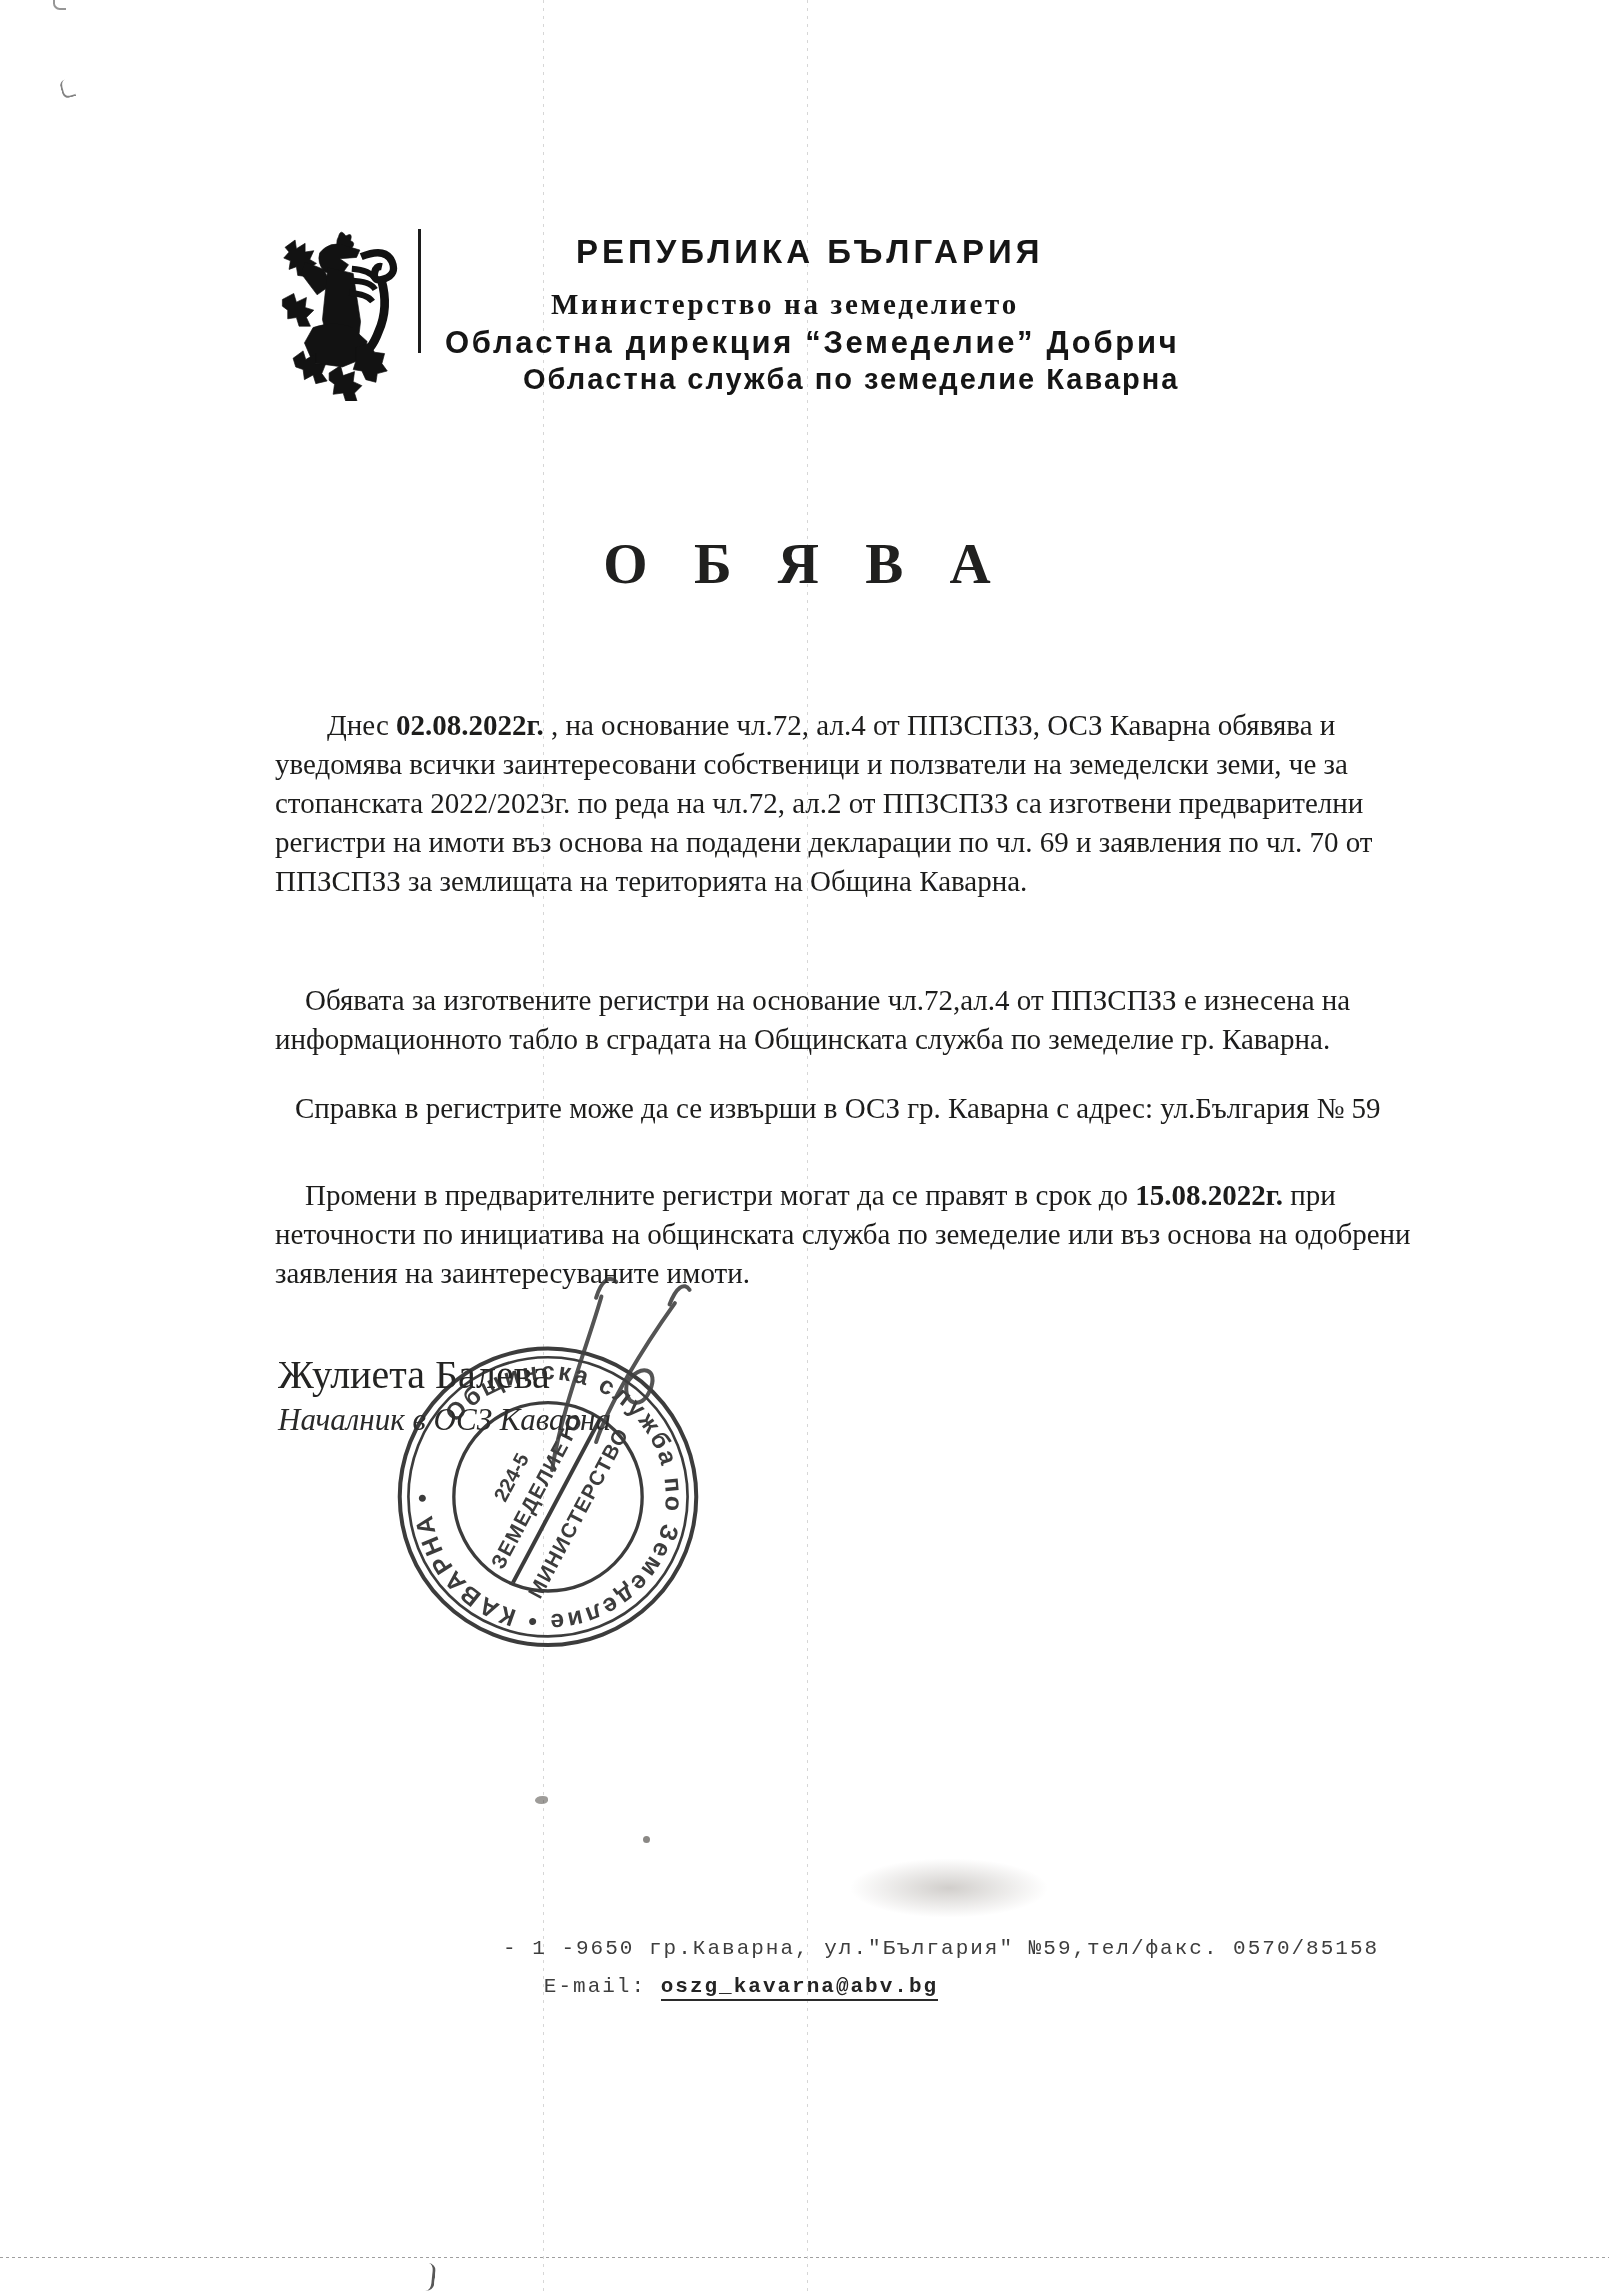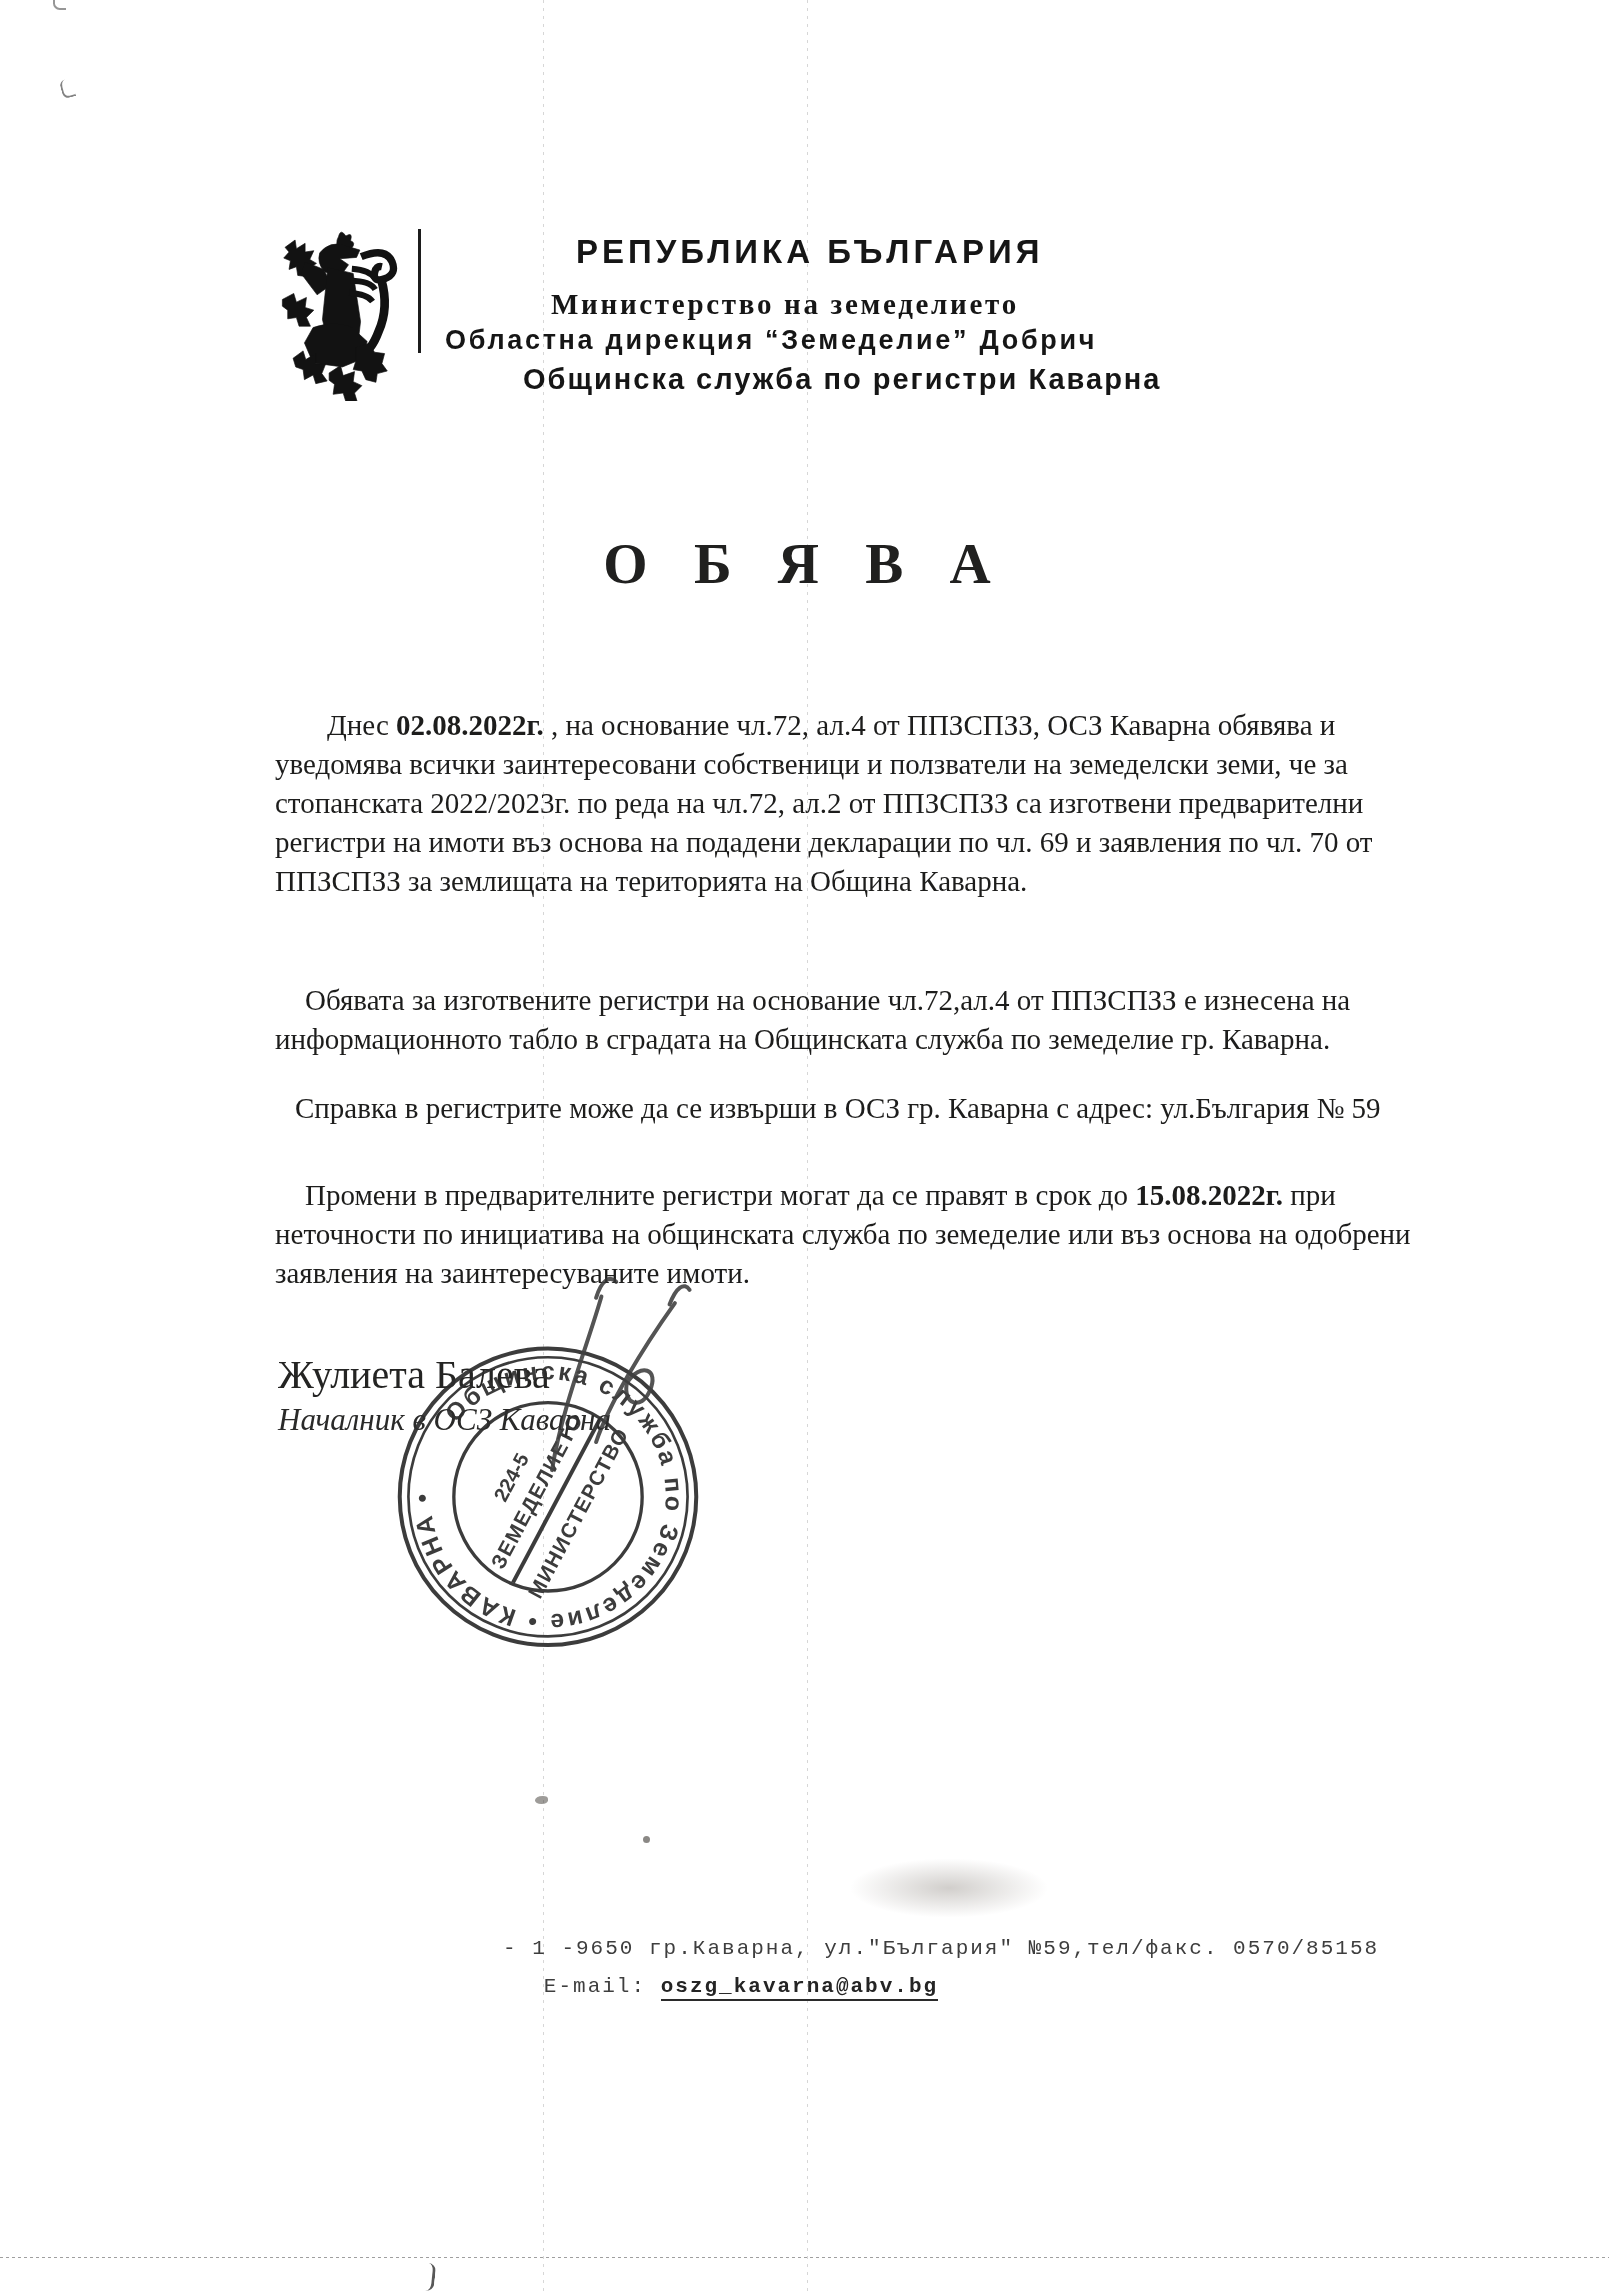--- a/index.html
+++ b/index.html
@@ -16,21 +16,21 @@
     background-image:repeating-linear-gradient(to bottom,rgba(110,110,110,.28) 0 2.7px,transparent 2.7px 8px);}
   .scan-bottom-line{position:absolute;left:0;width:100%;height:1.3px;top:2257px;
     background-image:repeating-linear-gradient(to right,rgba(80,80,80,.55) 0 3.3px,transparent 3.3px 6px);}
   .artifact{position:absolute;}
   .smudge{background:radial-gradient(ellipse at center,rgba(90,80,70,.28),rgba(90,80,70,0) 70%);}
 
   
   .hline{position:absolute;font-family:"Liberation Sans",sans-serif;font-weight:bold;white-space:nowrap;color:#161616;}
   .h1{font-size:33px;letter-spacing:4px;}
   .h2{font-size:29px;letter-spacing:2.7px;font-family:Liberation Serif, serif;}
-  .h3{font-size:27px;letter-spacing:2.7px;}
+  .h3{font-size:31px;letter-spacing:2.7px;}
   .h4{font-size:29px;letter-spacing:2px;}
   .divider{position:absolute;left:418px;top:229px;width:2.7px;height:124px;background:#1c1c1c;}
 
   .doc-title{position:absolute;left:0;top:531px;width:100%;text-align:center;
     font-size:57px;font-weight:bold;letter-spacing:16px;color:#20201f;white-space:nowrap;}
 
   
   .para{position:absolute;left:275px;width:1176px;font-size:29px;line-height:39px;color:#1d1d1c;}
   .para .ln{white-space:nowrap;}
   .ind-lg{text-indent:52px;}
@@ -91,21 +91,21 @@
       <path d="M18,198 l15,-11 4,13 15,-9 0,15 15,0 -6,15 8,11 -17,4 -4,-13 -13,7 -2,-15 -11,-4 z"></path>
       <path d="M72,220 l17,-11 4,15 17,-6 -2,15 13,6 -11,11 4,13 -17,0 -4,-13 -15,2 2,-15 -8,-6 z"></path>
       <path d="M112,182 l19,-6 9,13 15,2 -4,15 8,11 -15,4 -2,13 -15,-4 -6,-13 -13,-2 4,-13 z"></path>
     </g>
   </svg>
   <div class="divider"></div>
 
   <div class="hline h1" style="left:576px;top:233px;">РЕПУБЛИКА БЪЛГАРИЯ</div>
   <div class="hline h2" style="left:551px;top:288px;">Министерство на земеделието</div>
   <div class="hline h3" style="left:445px;top:325px;">Областна дирекция “Земеделие” Добрич</div>
-  <div class="hline h4" style="left:523px;top:363px;">Общинска служба по регистри Каварна</div>
+  <div class="hline h4" style="left:523px;top:363px;">Областна служба по земеделие Каварна</div>
 
   <div class="doc-title">О Б Я В А</div>
 
   <div class="para" style="top:706px;">
     <div class="ln ind-lg"><span>Днес </span><span class="b">02.08.2022г.</span><span> , на основание чл.72, ал.4 от ППЗСПЗЗ, ОСЗ Каварна обявява и</span></div>
     <div class="ln">уведомява всички заинтересовани собственици и ползватели на земеделски земи, че за</div>
     <div class="ln">стопанската 2022/2023г. по реда на чл.72, ал.2 от ППЗСПЗЗ са изготвени предварителни</div>
     <div class="ln">регистри на имоти въз основа на подадени декларации по чл. 69 и заявления по чл. 70 от</div>
     <div class="ln">ППЗСПЗЗ за землищата на територията на Община Каварна.</div>
   </div>

